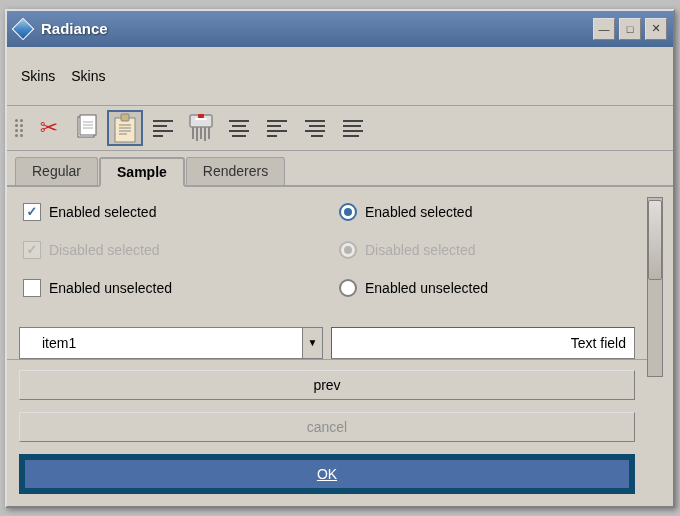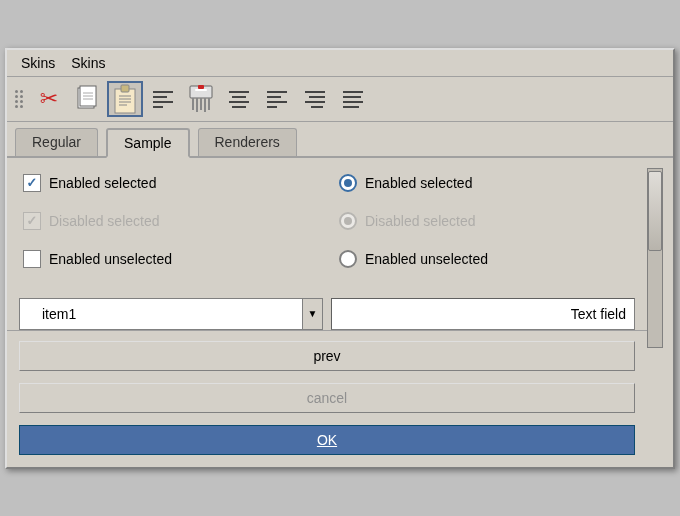--- a/index.html
+++ b/index.html
@@ -73,21 +73,21 @@
       align-items: center;
       justify-content: center;
       cursor: pointer;
       font-size: 11px;
       color: #333;
     }
 
     .menu-bar {
       background: #d4d0c8;
       display: flex;
-      padding: 2px 6px;
+      padding: 18px 6px;
       border-bottom: 1px solid #a0a0a0;
       text-align: center;
     }
 
     .menu-item {
       padding: 3px 8px;
       cursor: pointer;
       font-size: 14px;
       color: #000;
     }
@@ -151,30 +151,30 @@
     }
 
     .tab {
       padding: 5px 16px;
       cursor: pointer;
       font-size: 14px;
       border: 1px solid #a0a0a0;
       border-bottom: none;
       background: #c4c0b8;
       color: #333;
-      margin-right: 8px;
+      margin-right: 1px;
       border-radius: 3px 3px 0 0;
     }
 
     .tab.active {
       background: #d4d0c8;
       border: 2px solid #a0a0a0;
       border-bottom: 2px solid #d4d0c8;
       margin-bottom: -2px;
-      font-weight: normal;
+      font-weight: bold;
       color: #000;
     }
 
     .content-main {
       flex: 1;
     }
 
     .controls-grid {
       display: grid;
       grid-template-columns: 1fr 1fr;
@@ -362,34 +362,45 @@
       border-left: 1px solid #dfdfdf;
       font-size: 14px;
       cursor: pointer;
       min-width: 80px;
       text-align: center;
     }
 
     .footer-btn.primary {
       background: #4a6ea5;
       color: white;
-      border: 1px solid #0c4a6e;
+      border: 6px solid #0c4a6e;
       text-decoration: underline;
     }
 
     .footer-btn.disabled {
       color: #909090;
       cursor: default;
     }
   </style>
 </head>
 <body>
 
 <div class="window">
 
+  <div class="title-bar">
+    <div class="title-bar-icon">
+      <div class="diamond-icon"></div>
+    </div>
+    <span class="title-text">Radiance</span>
+    <div class="title-buttons">
+      <div class="title-btn">—</div>
+      <div class="title-btn">□</div>
+      <div class="title-btn">✕</div>
+    </div>
+  </div>
 
   <div class="menu-bar">
     <div class="menu-item">Skins</div>
     <div class="menu-item">Skins</div>
   </div>
 
   <div class="toolbar">
     <div class="toolbar-dots">
       <div class="toolbar-dot-row">
           <div class="toolbar-dot"></div>

